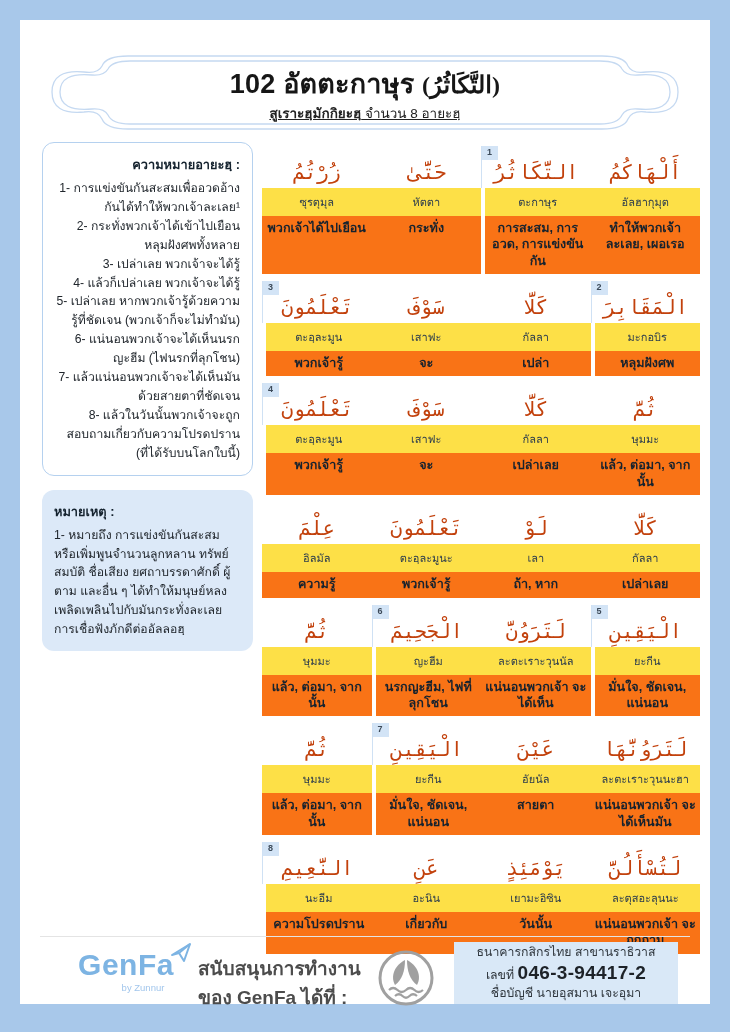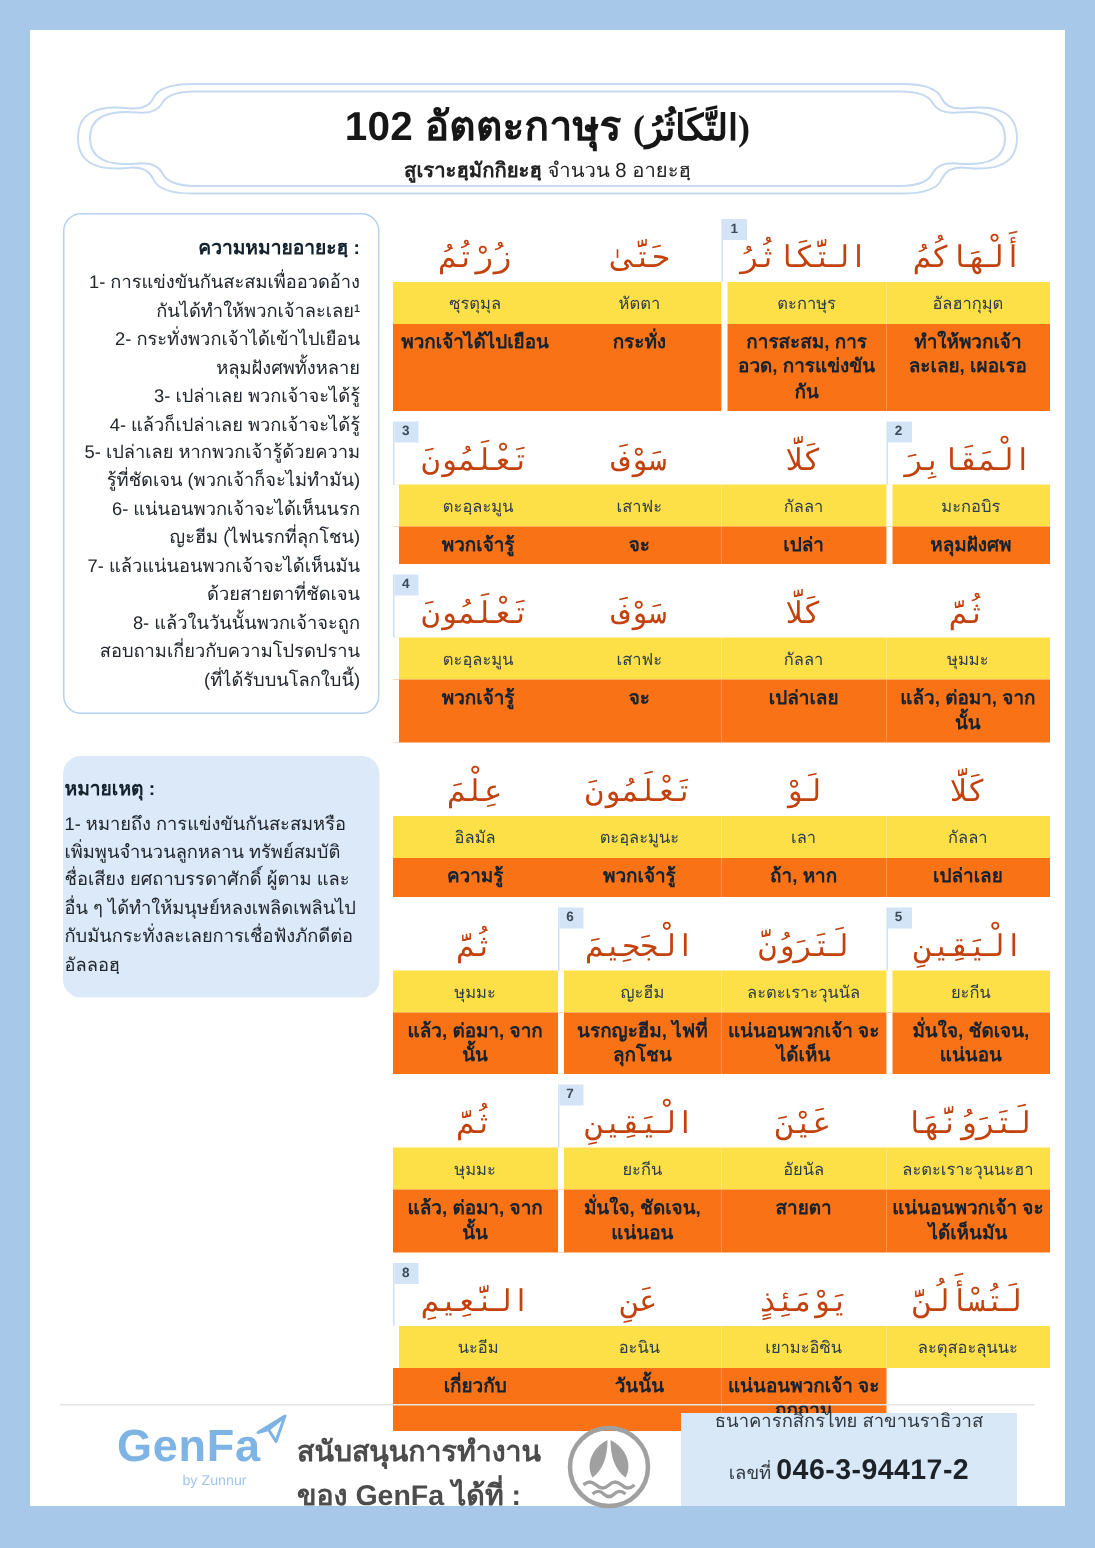--- a/index.html
+++ b/index.html
@@ -5,27 +5,27 @@
   html,body{margin:0;padding:0;}
   body{font-family:"Liberation Sans",sans-serif;background:#a8c8ea;}
   .page{position:relative;width:730px;height:1032px;background:#a8c8ea;overflow:hidden;}
   .sheet{position:absolute;left:20px;top:20px;right:20px;bottom:28px;background:#ffffff;}
 
   
   .header-frame{position:absolute;left:28px;top:33px;width:634px;height:80px;}
   .header-frame svg{position:absolute;left:0;top:0;}
   .title{position:absolute;left:0;top:9px;width:100%;text-align:center;font-size:27px;font-weight:bold;color:#161616;letter-spacing:.2px;}
   .title .ar-inline{font-family:Liberation Serif, serif;font-size:24px;}
-  .subtitle{position:absolute;left:0;top:49px;width:100%;text-align:center;font-size:13.5px;color:#222;}
+  .subtitle{position:absolute;left:0;top:49px;width:100%;text-align:center;font-size:13.5px;color:#222;text-decoration:underline;}
   .subtitle b{font-weight:bold;}
 
   
   .sidebar{position:absolute;left:22px;top:122px;width:211px;}
   .meanings-box{background:#fff;border:1.5px solid #b5d1ef;border-radius:12px;padding:11px 12px 12px 12px;box-sizing:border-box;text-align:right;}
-  .note-box{background:#dce9f8;border-radius:12px;padding:11px 12px 12px 1px;box-sizing:border-box;margin-top:28px;}
+  .note-box{background:#dce9f8;border-radius:12px;padding:11px 12px 12px 12px;box-sizing:border-box;margin-top:14px;}
   .box-title{font-size:12.8px;font-weight:bold;color:#14222e;margin-bottom:4px;}
   .m-item{font-size:12.2px;line-height:1.55;color:#20262c;overflow-wrap:break-word;}
 
   
   .word-grid{position:absolute;left:242px;top:126px;width:438px;}
   .wrow{margin-bottom:7px;}
   .line{display:grid;grid-template-columns:repeat(4,1fr);}
   .line.arabic .cell{position:relative;display:flex;align-items:flex-end;justify-content:center;height:42px;padding-bottom:3px;box-sizing:border-box;}
   .ar{font-family:Liberation Mono, monospace;font-size:20px;color:#c2410c;direction:rtl;white-space:nowrap;}
   .line.arabic .cell.ayah-start{border-left:1px solid #cfe1f4;}
@@ -37,21 +37,21 @@
   
   .footer-sep{position:absolute;left:20px;right:20px;top:916px;height:1px;background:#e4e4e4;}
   .genfa{position:absolute;left:36px;top:930px;width:140px;text-align:center;}
   .genfa-name{font-size:30px;font-weight:bold;color:#7db4e3;letter-spacing:.5px;line-height:1;}
   .genfa-plane{position:absolute;right:4px;top:-9px;}
   .genfa-sub{font-size:9.5px;color:#a2c6ec;margin-top:2px;padding-left:34px;}
   .support-text{position:absolute;left:178px;top:934px;font-size:19px;font-weight:bold;color:#4c4c4c;line-height:1.55;}
   .kbank{position:absolute;left:356px;top:928px;}
   .bank-box{position:absolute;left:434px;top:922px;width:224px;height:62px;background:#d9e8f7;display:flex;flex-direction:column;justify-content:center;text-align:center;box-sizing:border-box;padding:4px 6px;}
   .bank-line1,.bank-line3{font-size:12.3px;color:#30373e;line-height:1.35;}
-  .bank-line2{font-size:12.3px;color:#30373e;line-height:1.2;margin:14px 0;}
+  .bank-line2{font-size:12.3px;color:#30373e;line-height:1.2;margin:1px 0;}
   .bank-number{font-size:19px;font-weight:bold;color:#1d2228;letter-spacing:.3px;}
 </style>
 </head>
 <body>
 
 <div class="page">
   <div class="sheet">
 
     <div class="header-frame">
       <svg width="634" height="80" viewBox="0 0 634 80">
@@ -278,20 +278,21 @@
               <span class="ar">لَتُسْأَلُنَّ</span>
             </div>
           </div>
           <div class="line translit">
             <div class="cell ayah-start">นะอีม</div>
             <div class="cell">อะนิน</div>
             <div class="cell">เยามะอิซิน</div>
             <div class="cell">ละตุสอะลุนนะ</div>
           </div>
           <div class="line translation">
+            <div class="cell ayah-start">ความโปรดปราน</div>
             <div class="cell">เกี่ยวกับ</div>
             <div class="cell">วันนั้น</div>
             <div class="cell">แน่นอนพวกเจ้า จะถูกถาม</div>
           </div>
         </div>
       </div>
 
     <div class="footer-sep"></div>
 
     <div class="genfa">
@@ -316,16 +317,17 @@
         <path d="M29 12 C 19 17, 14 28, 19 37 C 26 32, 29 23, 29 12 Z" fill="#a0a0a0"></path>
         <path d="M31 12 C 41 17, 46 28, 41 37 C 34 32, 31 23, 31 12 Z" fill="#a0a0a0"></path>
         <path d="M13 42 q 4 -4 8.5 0 q 4 4 8.5 0 q 4 -4 8.5 0 q 4 4 8.5 0" fill="none" stroke="#a0a0a0" stroke-width="2.2"></path>
         <path d="M19 48 q 4 -3.5 7.5 0 q 3.5 3.5 7 0 q 3.5 -3.5 7.5 0" fill="none" stroke="#a0a0a0" stroke-width="2.2"></path>
       </svg>
     </span>
 
     <div class="bank-box">
       <div class="bank-line1">ธนาคารกสิกรไทย สาขานราธิวาส</div>
       <div class="bank-line2"><span>เลขที่ </span><span class="bank-number">046-3-94417-2</span></div>
+      <div class="bank-line3">ชื่อบัญชี นายอุสมาน เจะอุมา</div>
     </div>
 
   </div>
 </div>
 
 </body></html>

